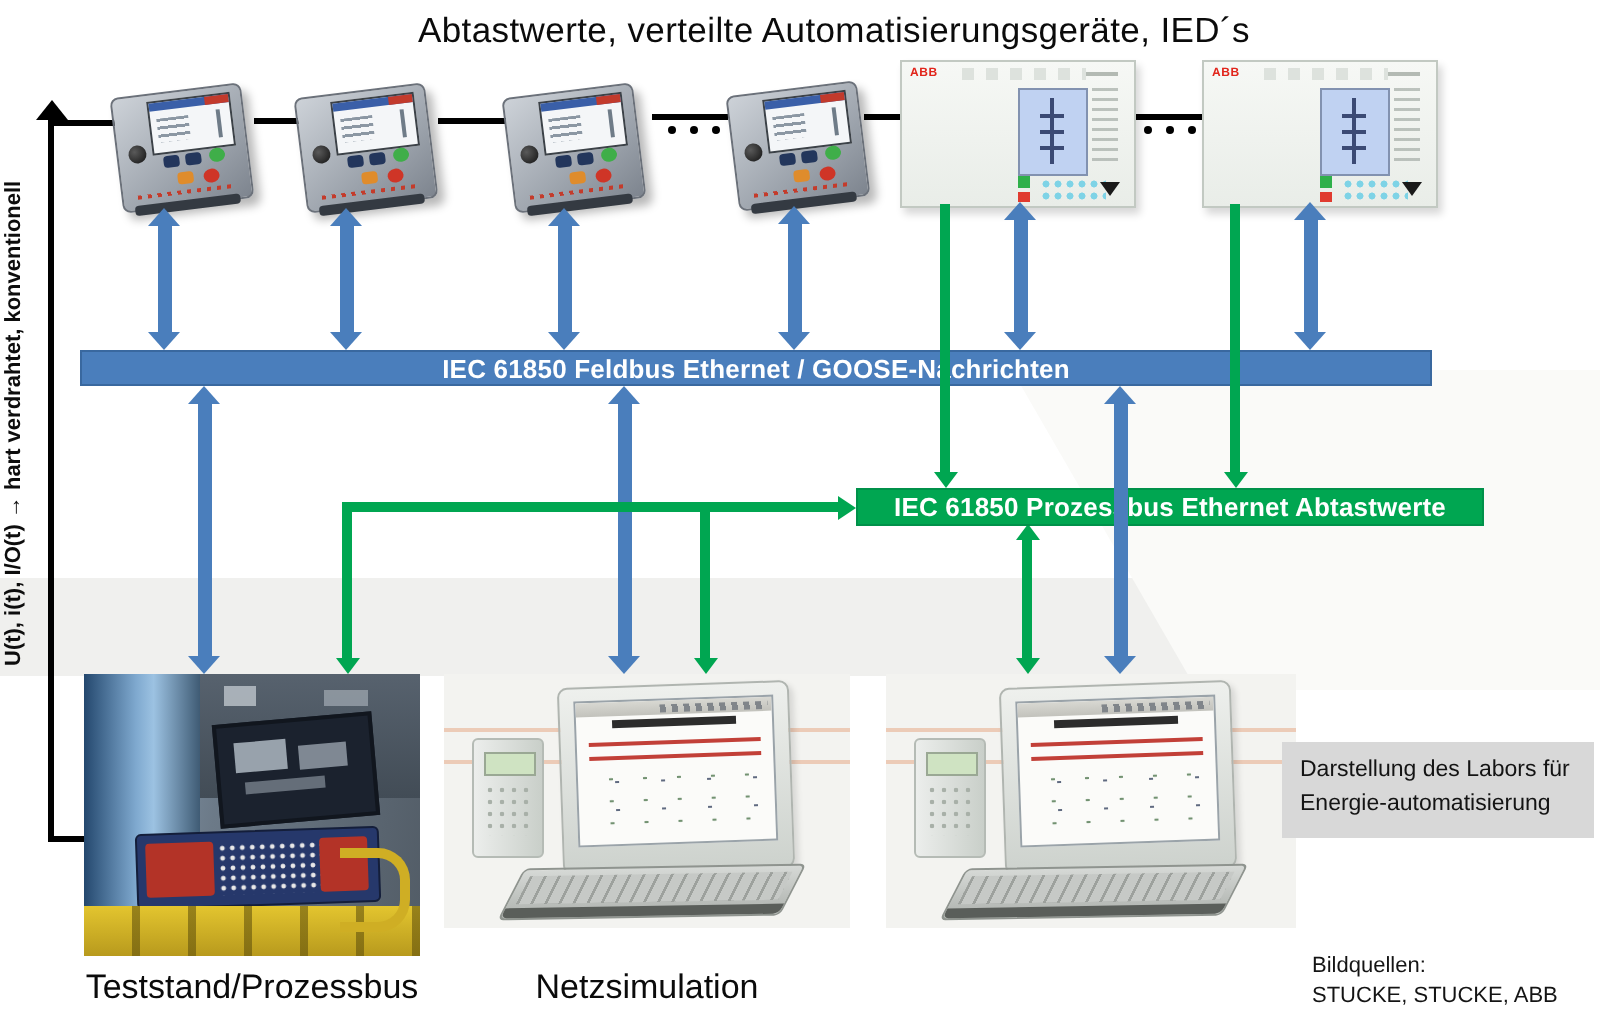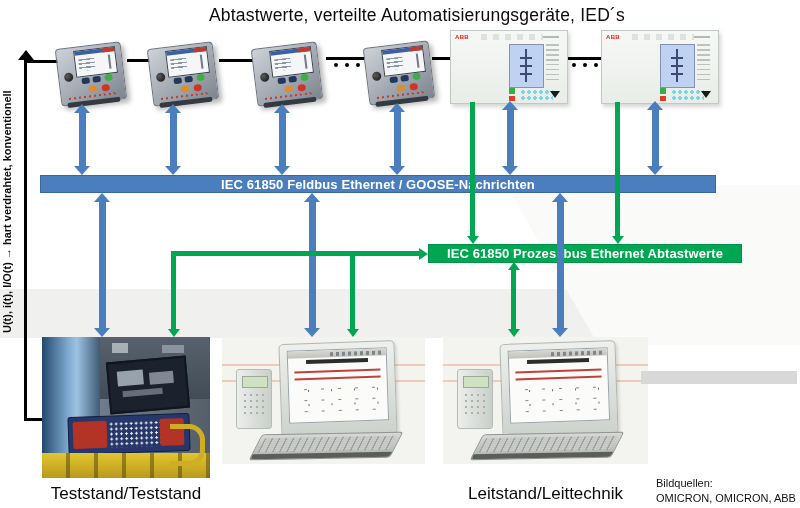--- a/index.html
+++ b/index.html
@@ -426,24 +426,26 @@
           <i class="rl ws-r1"></i>
           <i class="rl ws-r2"></i>
           <i class="speck"></i>
         </div>
       <i class="ws-foot"></i>
         <i class="ws-base"></i>
     </div>
     <div class="ws-kb"></div>
   </div>
 
-  <div class="st-label" style="left:42px; width:168px;">Teststand/Teststand</div>
-  <div class="st-label" style="left:443px; width:205px;">Leitstand/Leittechnik</div>
+  <div class="st-label" style="left:42px; width:168px;">Teststand/Prozessbus</div>
+  <div class="st-label" style="left:222px; width:203px;">Netzsimulation</div>
 
   <div class="info-box">
+    <span>Darstellung des Labors für</span>
+    <span>Energie-automatisierung</span>
   </div>
 
   <div class="sources">
     <div>Bildquellen:</div>
-    <div>OMICRON, OMICRON, ABB</div>
+    <div>STUCKE, STUCKE, ABB</div>
   </div>
 
 </div>
 
 </body></html>

